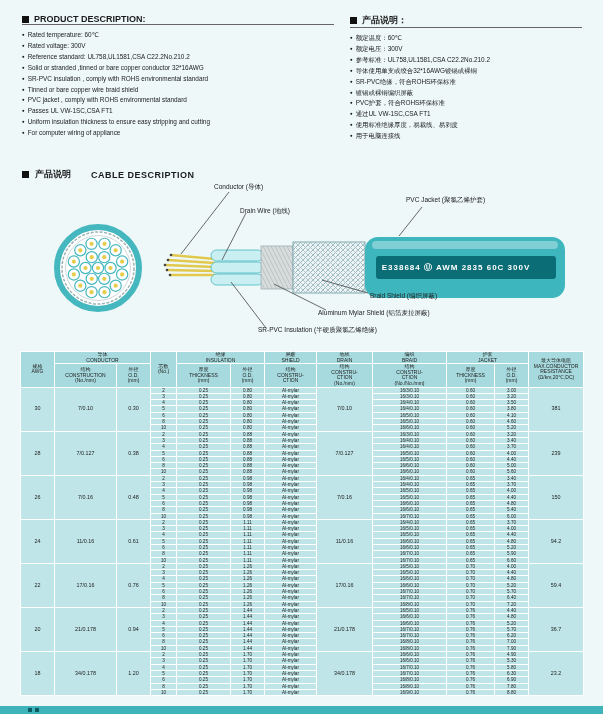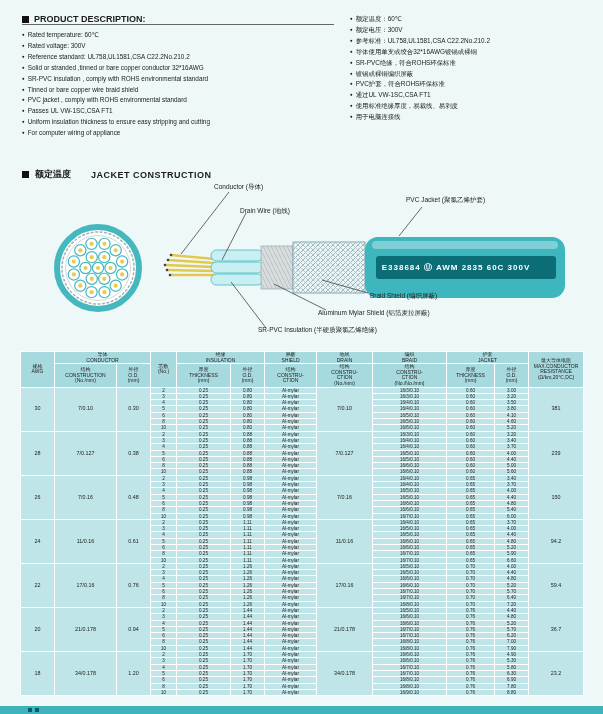--- a/index.html
+++ b/index.html
@@ -59,38 +59,42 @@
       <li><span class="dot">●</span><span>SR-PVC insulation , comply with ROHS environmental standard</span></li>
       <li><span class="dot">●</span><span>Tinned or bare copper wire braid shield</span></li>
       <li><span class="dot">●</span><span>PVC jacket , comply with ROHS environmental standard</span></li>
       <li><span class="dot">●</span><span>Passes UL VW-1SC,CSA FT1</span></li>
       <li><span class="dot">●</span><span>Uniform insulation thickness to ensure easy stripping and cutting</span></li>
       <li><span class="dot">●</span><span>For computer wiring of appliance</span></li>
     </ul>
 </div>
 
 <div class="col col-cn">
+  <div class="sec-head">
+    <span class="sq"></span>
+    <span>产品说明：</span>
+  </div>
   <ul class="bullets" id="cn-list">
       <li><span class="dot">●</span><span>额定温度：60℃</span></li>
       <li><span class="dot">●</span><span>额定电压：300V</span></li>
       <li><span class="dot">●</span><span>参考标准：UL758,UL1581,CSA C22.2No.210.2</span></li>
       <li><span class="dot">●</span><span>导体使用单支或绞合32*16AWG镀锡或裸铜</span></li>
       <li><span class="dot">●</span><span>SR-PVC绝缘，符合ROHS环保标准</span></li>
       <li><span class="dot">●</span><span>镀锡或裸铜编织屏蔽</span></li>
       <li><span class="dot">●</span><span>PVC护套，符合ROHS环保标准</span></li>
       <li><span class="dot">●</span><span>通过UL VW-1SC,CSA FT1</span></li>
       <li><span class="dot">●</span><span>使用标准绝缘厚度，易裁线、易剥皮</span></li>
       <li><span class="dot">●</span><span>用于电脑连接线</span></li>
     </ul>
 </div>
 
 <div class="constr-head">
   <span class="sq"></span>
-  <span>额定温度</span>
-  <span class="en">JACKET CONSTRUCTION</span>
+  <span>产品说明</span>
+  <span class="en">CABLE DESCRIPTION</span>
 </div>
 
 <div class="diagram">
   <svg width="570" height="168">
     <defs>
       <pattern id="hatch" width="5" height="5" patternUnits="userSpaceOnUse">
         <path d="M0 5 L5 0" stroke="#7fa7ad" stroke-width="0.8"></path>
         <path d="M0 0 L5 5" stroke="#9fbfc4" stroke-width="0.8"></path>
       </pattern>
       <pattern id="mylarp" width="4" height="8" patternUnits="userSpaceOnUse">

